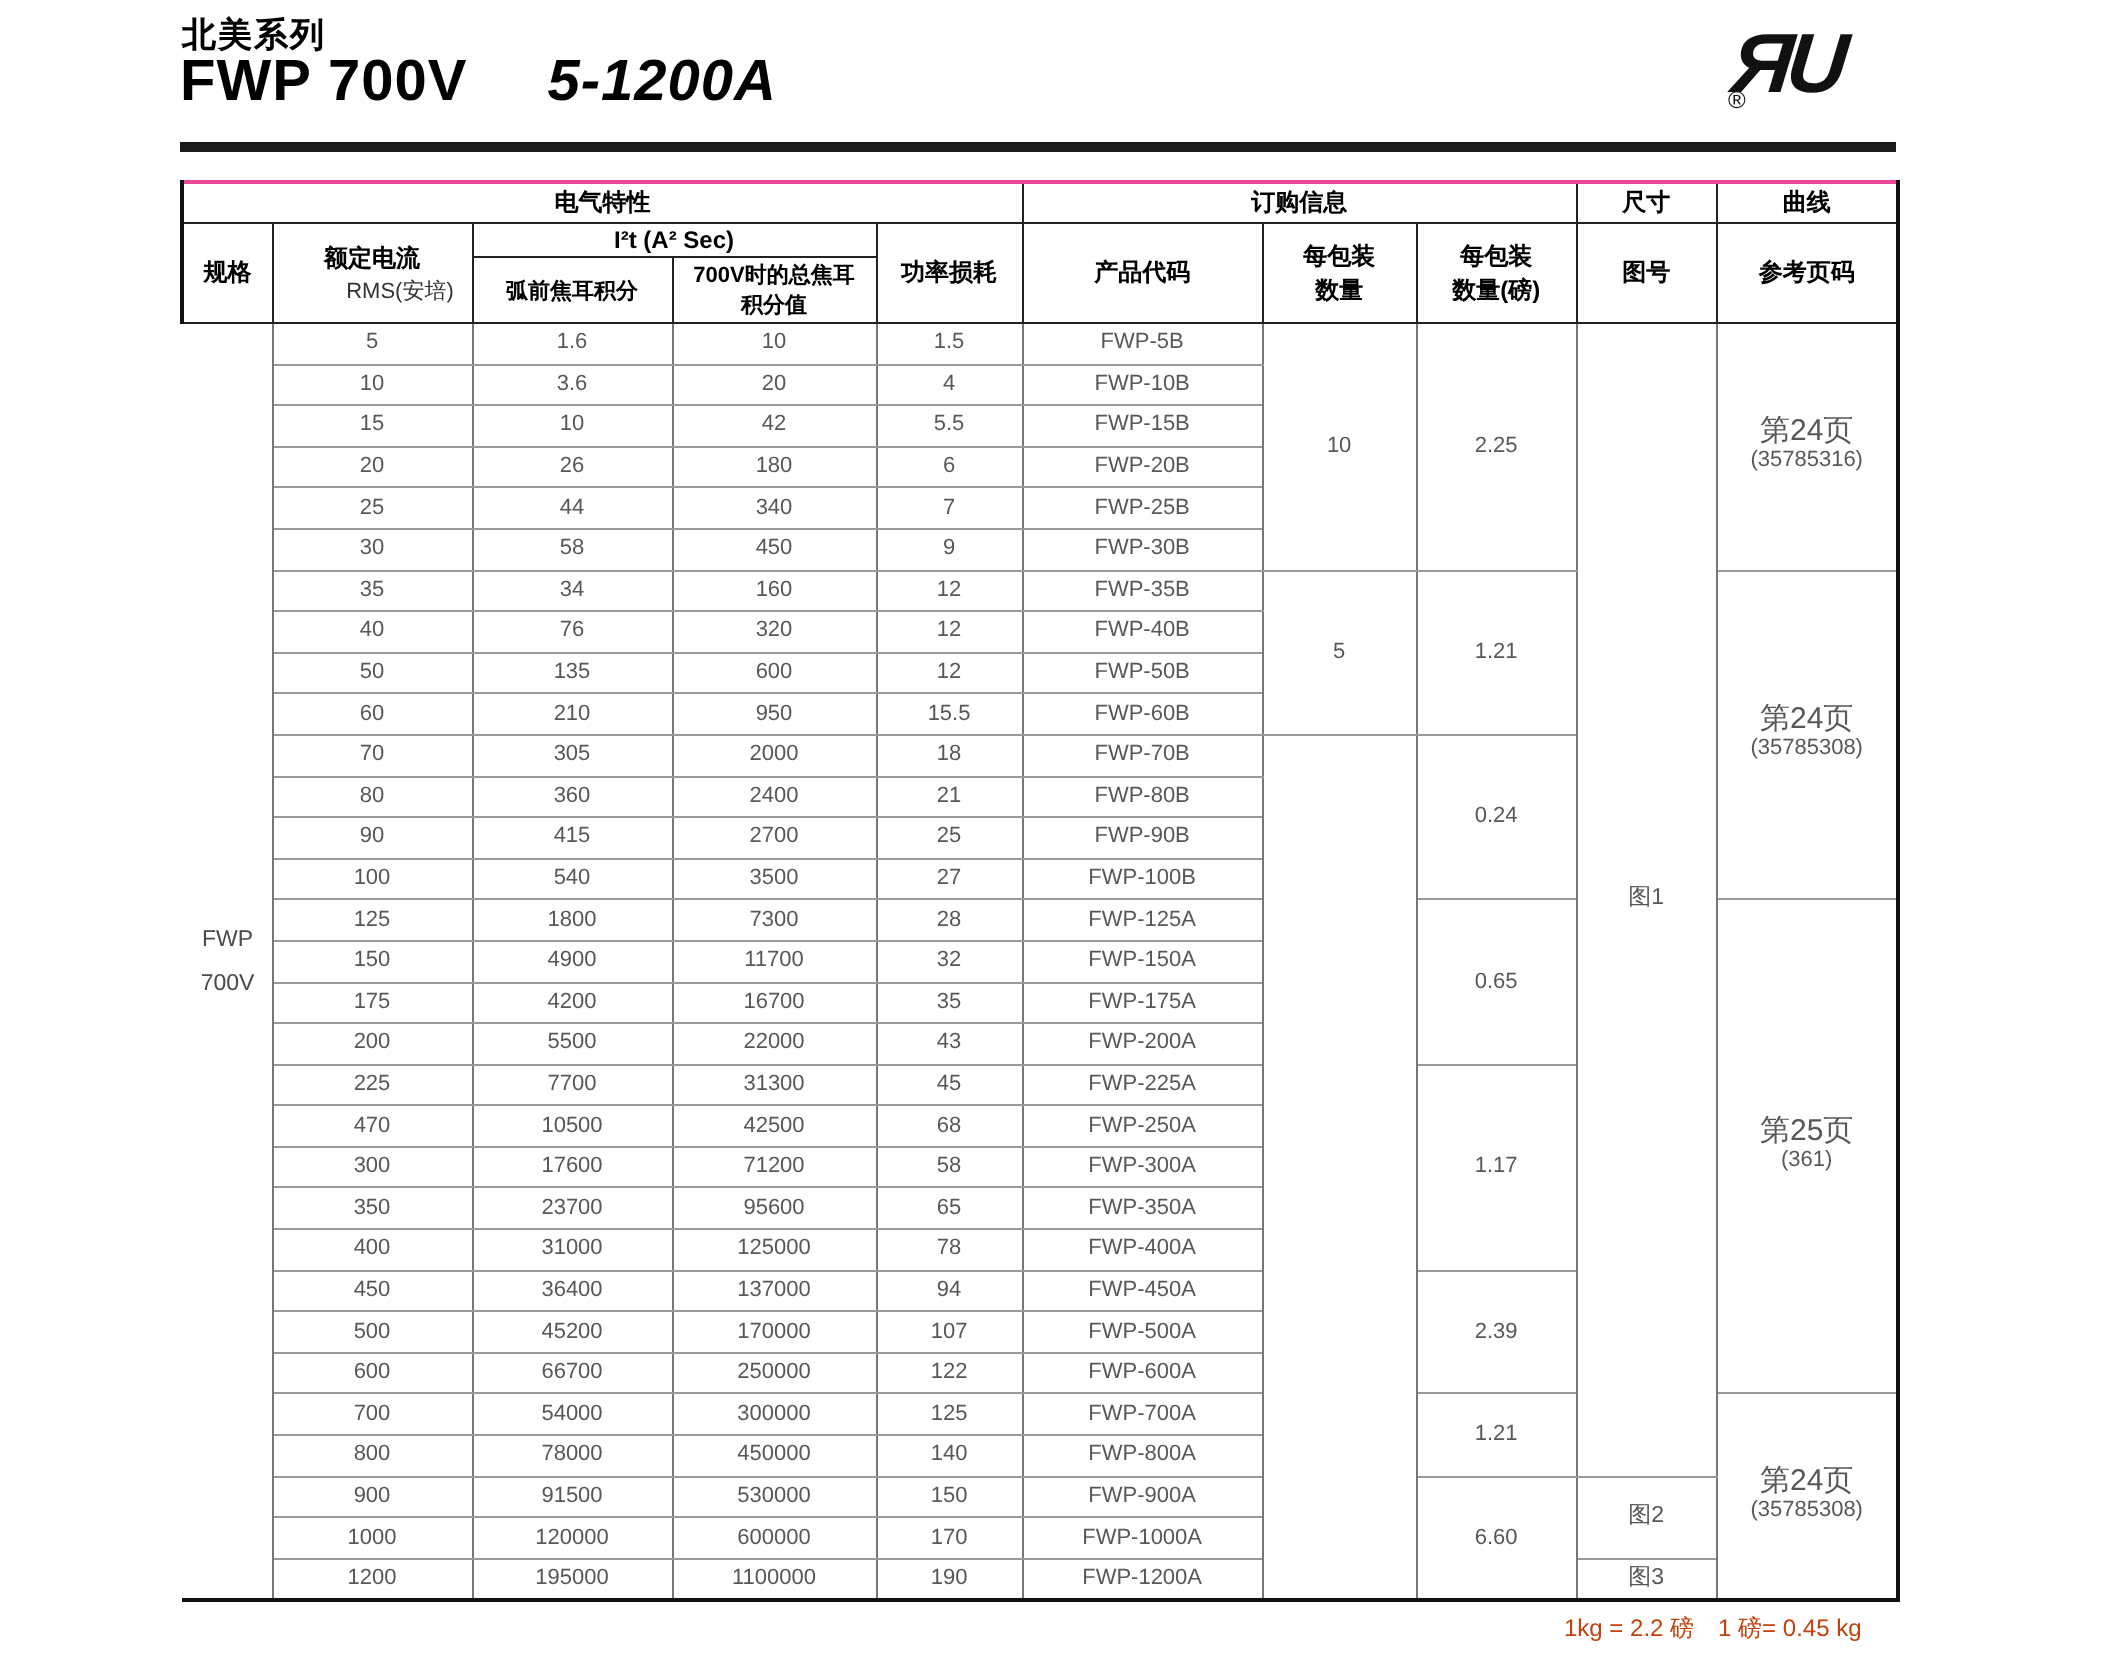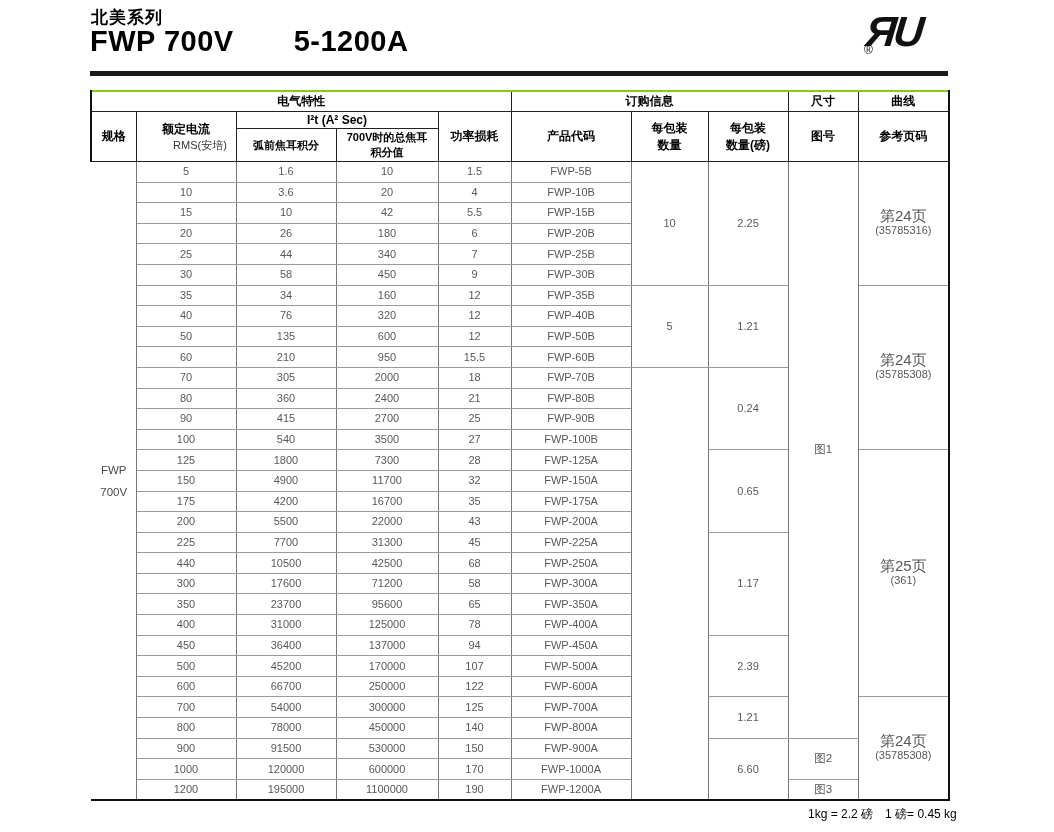--- a/index.html
+++ b/index.html
@@ -2,45 +2,45 @@
 <html><head>
 <meta charset="utf-8">
 <style>
   html,body{margin:0;padding:0;background:#fff;}
   body{width:1054px;height:832px;position:relative;font-family:"Liberation Sans","DejaVu Sans",sans-serif;color:#000;overflow:hidden;}
   .page{position:absolute;inset:0;}
 
   
   .series-label{position:absolute;left:91px;top:6px;font-size:17px;font-weight:bold;letter-spacing:1px;}
   .page-title{position:absolute;left:90px;top:25px;margin:0;font-size:29px;font-weight:bold;letter-spacing:0.5px;white-space:nowrap;}
-  .title-gap{margin-left:60px;}
+  .title-gap{margin-left:40px;font-style:italic;}
   .title-rule{position:absolute;left:90px;top:71px;width:858px;height:5px;background:#1a1a1a;}
 
   
   .ul-box{position:absolute;left:852px;top:6px;width:95px;height:58px;}
   .ur-mark{position:absolute;left:14px;top:0px;font-size:42px;font-weight:bold;font-style:italic;transform:skewX(-6deg);letter-spacing:-3px;color:#111;line-height:52px;}
   .reg-sym{position:absolute;left:12px;top:37px;font-size:12px;color:#111;}
 
   
-  table.spec{position:absolute;left:90px;top:90px;width:858px;border-collapse:collapse;table-layout:fixed;border-top:2px solid #84cc16;border-right:2px solid #111;border-bottom:2px solid #111;}
+  table.spec{position:absolute;left:90px;top:90px;width:858px;border-collapse:collapse;table-layout:fixed;border-top:2px solid #ec4899;border-right:2px solid #111;border-bottom:2px solid #111;}
   th{border:1px solid #222;font-weight:bold;font-size:12px;padding:1px 2px;vertical-align:middle;text-align:center;background:#fff;}
   th .sub2{font-weight:normal;font-size:11px;color:#333;padding-left:28px;}
   th.small{font-size:11px;}
   .bl{border-left:2px solid #111;}
   .row-group{height:15px;}
   .row-i2t{height:16px;}
   .row-sub{height:33px;}
   td{border:1px solid #777;border-top-color:#9a9a9a;border-bottom-color:#9a9a9a;font-size:11px;color:#58585a;text-align:center;vertical-align:middle;padding:0 2px;height:19.6px;line-height:13px;}
   td.spec-cell{border-left:none;text-align:center;padding-left:3px;font-size:11.5px;color:#4a4a4a;}
   td.spec-cell div{line-height:22px;}
   td.ref div{line-height:14px;}
   td.ref div:first-child{font-size:15px;}
   td.fig{font-size:11.5px;}
 
-  .footnote{position:absolute;left:808px;top:806px;font-size:12px;color:#000000;white-space:nowrap;text-align:right;}
+  .footnote{position:absolute;left:782px;top:806px;font-size:12px;color:#c2410c;white-space:nowrap;text-align:right;}
 </style>
 </head>
 <body>
 
 <div class="page">
 
   <div class="series-label">北美系列</div>
   <h1 class="page-title"><span>FWP 700V</span><span class="title-gap">5-1200A</span></h1>
 
   <div class="ul-box">
@@ -251,21 +251,21 @@
         </tr>
         <tr>
           <td>225</td>
           <td>7700</td>
           <td>31300</td>
           <td>45</td>
           <td>FWP-225A</td>
           <td rowspan="5">1.17</td>
         </tr>
         <tr>
-          <td>440</td>
+          <td>470</td>
           <td>10500</td>
           <td>42500</td>
           <td>68</td>
           <td>FWP-250A</td>
         </tr>
         <tr>
           <td>300</td>
           <td>17600</td>
           <td>71200</td>
           <td>58</td>

